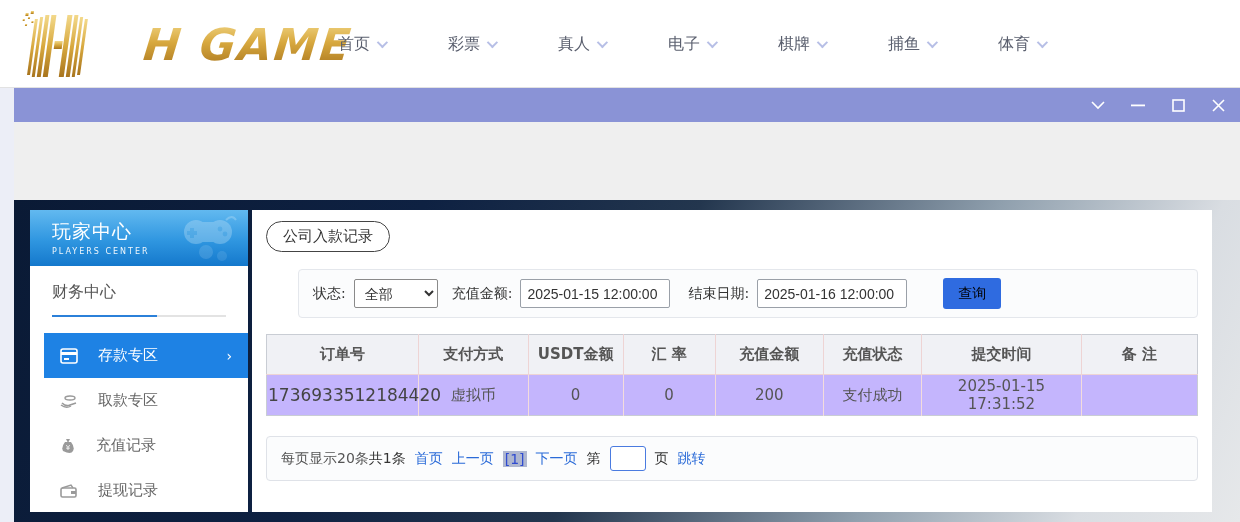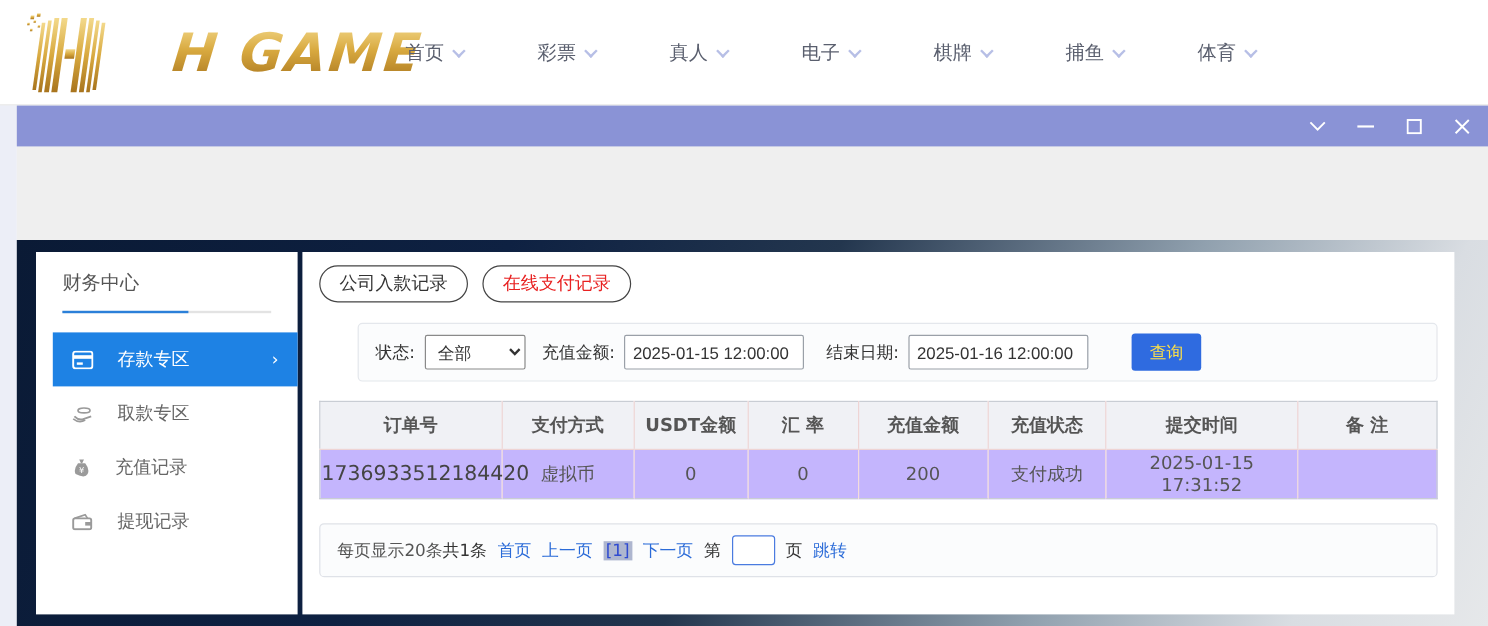--- a/index.html
+++ b/index.html
@@ -57,21 +57,21 @@
     display:flex; align-items:center; font-size:15px; color:#333; background:#fff; cursor:pointer; }
   .tab-pill.active { color:#e82121; }
 
   .filter-bar { margin-top:17px; height:49px; border:1px solid #e4e7ec; border-radius:4px; background:#fbfcfd;
     display:flex; align-items:center; padding-left:14px; gap:8px; font-size:14px; color:#333;margin-left:32px; }
   .filter-bar label { cursor:default; }
   .status-select { width:84px; height:29px; border:1px solid #8a8a8a; border-radius:2px; background:#fff;
     font-size:14px; color:#333; padding-left:6px; margin-right:6px; }
   .date-input { width:150px; height:29px; border:1px solid #9aa0a8; border-radius:2px;
     font-size:14px; color:#333; padding:0 6px; margin-right:10px; }
-  .search-btn { width:58px; height:31px; background:#2f6be0; color:#fde047; border:none; border-radius:3px;
+  .search-btn { width:58px; height:31px; background:#2f6be0; color:#000000; border:none; border-radius:3px;
     font-size:14px; margin-left:18px; cursor:pointer; }
 
   .records-table { margin-top:16px; width:100%; border-collapse:collapse; table-layout:fixed;
     border:1px solid #c9cdd4; }
   .records-table th { height:40px; background:#f0f1f5; font-size:15px; color:#555; font-weight:bold;
     border-left:1px solid #eed4d4; border-bottom:1px solid #eed4d4; cursor:default; }
   .records-table th:first-child { border-left:none; }
   .records-table td { height:41px; background:#c4b5fd; font-size:15px; color:#555; text-align:center;
     border-left:1px solid #f3dcdc; cursor:default; }
   .records-table td:first-child { border-left:none; font-size:17px; color:#444; padding:0 1px; }
@@ -173,20 +173,38 @@
     <div class="win-btn">
       <svg width="13" height="13" viewBox="0 0 13 13">
           <path d="M1 1l11 11M12 1L1 12" stroke="#fff" stroke-width="1.6"></path>
         </svg>
     </div>
   </div>
 
   <div class="backdrop"></div>
 
   <aside class="sidebar">
+    <div class="sidebar-header">
+      <div class="sidebar-title">玩家中心</div>
+      <div class="sidebar-subtitle">PLAYERS CENTER</div>
+      <svg class="gamepad-mark" width="64" height="46" viewBox="0 0 64 46">
+        <g fill="#bfe2f7">
+          <circle cx="20" cy="16" r="12"></circle>
+            <circle cx="44" cy="16" r="12"></circle>
+          <rect x="20" y="6" width="24" height="20"></rect>
+          <rect x="14" y="12" width="4" height="10" fill="#7cc0ea"></rect>
+            <rect x="11" y="15" width="10" height="4" fill="#7cc0ea"></rect>
+          <circle cx="44" cy="13" r="2.4" fill="#7cc0ea"></circle>
+            <circle cx="49" cy="18" r="2.4" fill="#7cc0ea"></circle>
+          <path d="M50 4q6-6 10 0" fill="none" stroke="#bfe2f7" stroke-width="2"></path>
+          <circle cx="30" cy="36" r="7" opacity=".5"></circle>
+            <circle cx="46" cy="40" r="5" opacity=".4"></circle>
+        </g>
+      </svg>
+    </div>
     <div class="side-section">
       <div class="side-section-label">财务中心</div>
       <div class="side-underline"></div>
     </div>
     <div class="side-menu">
       <div class="side-item active">
         <span class="s-icon">
           <svg width="18" height="16" viewBox="0 0 18 16">
               <rect x="1" y="1" width="16" height="14" rx="2" fill="none" stroke="currentColor" stroke-width="1.6"></rect>
               <rect x="1" y="4" width="16" height="3" fill="currentColor"></rect>
@@ -229,21 +247,20 @@
       <div class="side-item">
         
         
       </div>
     </div>
   </aside>
 
   <main class="main-panel">
     <div class="tabs-row">
       <button class="tab-pill">公司入款记录</button>
-      <button class="tab-pill active">在线支付记录</button>
     </div>
 
     <div class="filter-bar">
       <label>状态:</label>
       <select class="status-select">
         <option>全部</option>
       </select>
       <label>充值金额:</label>
       <input class="date-input" type="text" value="2025-01-15 12:00:00" style="">
       <label>结束日期:</label>

